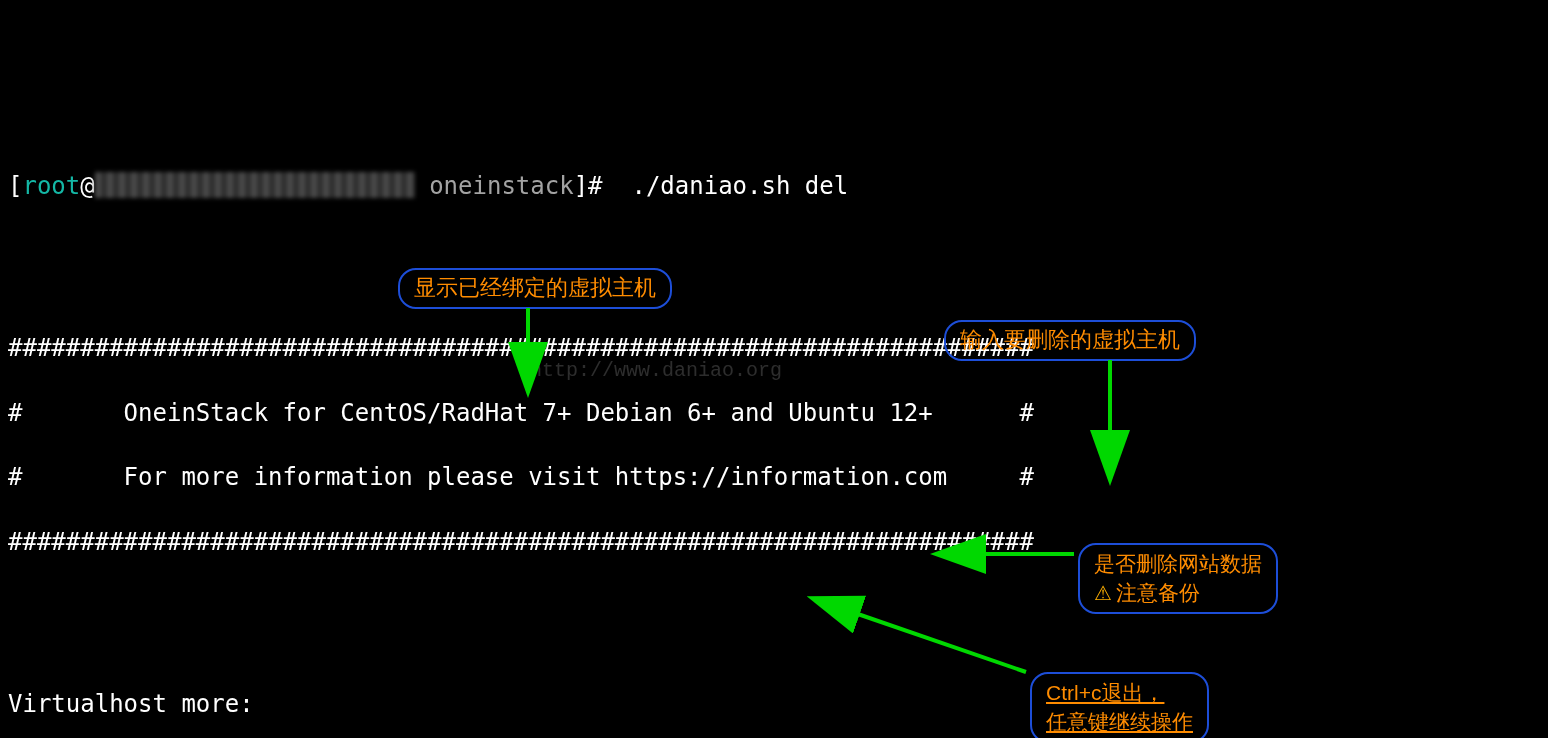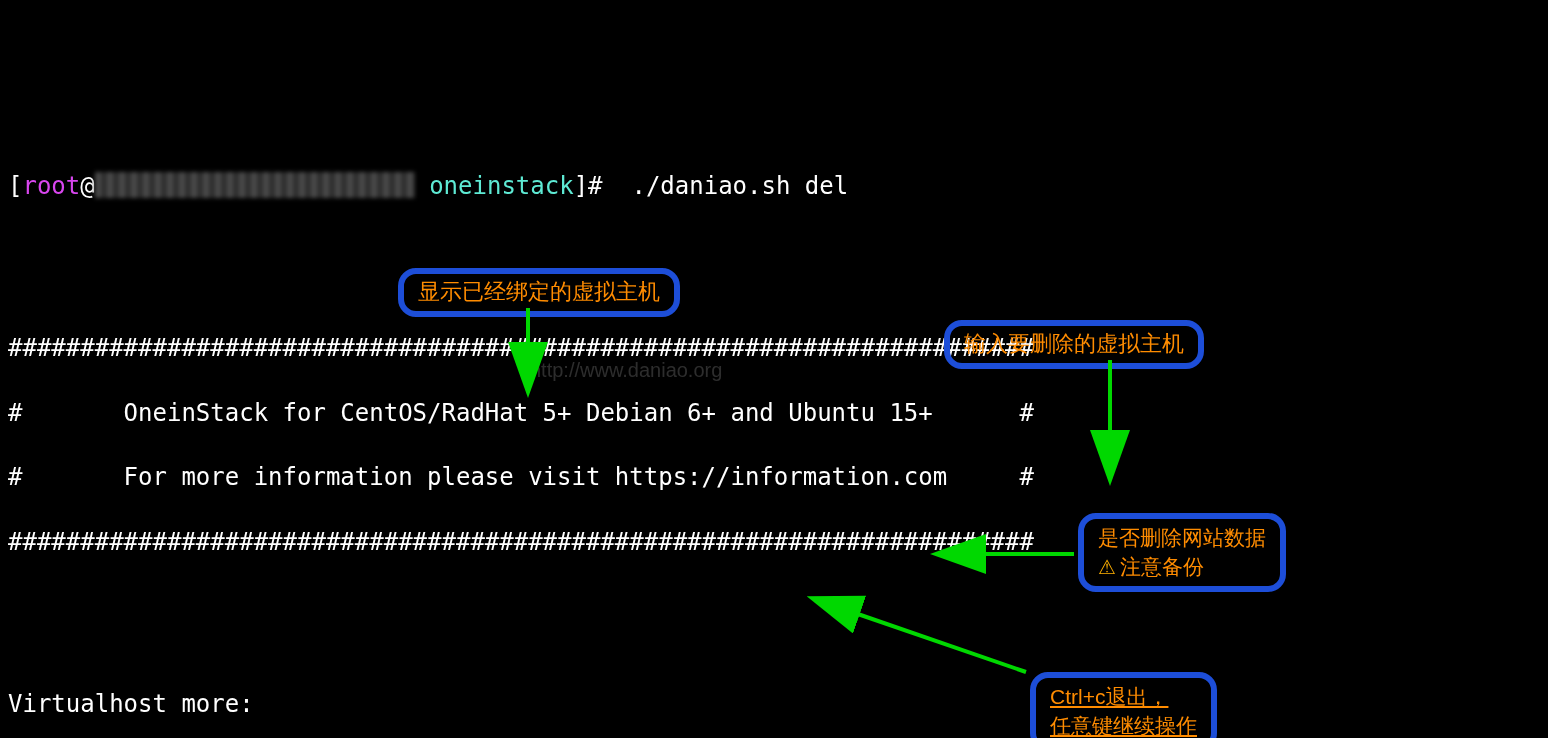--- a/index.html
+++ b/index.html
@@ -10,46 +10,46 @@
     font-family: "Monaco", "Menlo", "DejaVu Sans Mono", "Consolas", monospace;
     font-size: 24px;
     line-height: 1.35;
     width: 1548px;
     height: 738px;
     box-sizing: border-box;
     position: relative;
     overflow: hidden;
     white-space: pre;
   }
-  .green { color: #d946ef; }
-  .magenta { color: #5eead4; }
+  .green { color: #14b8a6; }
+  .magenta { color: #a3a3a3; }
   .white { color: #fff; }
   .annotation {
     position: absolute;
-    border: 6px solid #1d4ed8;
+    border: 2px solid #1d4ed8;
     border-radius: 18px;
     background: rgba(0,0,0,0);
     color: #ff8c00;
     font-family: "PingFang SC","Microsoft YaHei",sans-serif;
     font-size: 22px;
     padding: 4px 14px;
     line-height: 1.3;
     white-space: nowrap;
   }
   .anno-small { font-size: 21px; }
   .arrow {
     position: absolute;
     pointer-events: none;
   }
   .watermark {
     position: absolute;
     left: 530px;
     top: 357px;
     color: rgba(130,130,130,0.35);
-    font-family: Liberation Sans, sans-serif;
+    font-family: Liberation Mono, monospace;
     font-size: 20px;
   }
   .censor {
     display: inline-block;
     width: 320px;
     height: 26px;
     background: repeating-linear-gradient(90deg,#4a4a4a 0 6px,#2e2e2e 6px 12px);
     filter: blur(2px);
     vertical-align: -4px;
   }
@@ -62,21 +62,21 @@
 </head>
 <body>
 
 
 
 
 <div><span class="white">[</span><span class="green">root</span><span class="white">@</span><span class="censor"></span> <span class="magenta">oneinstack</span><span class="white">]# </span><span class="white"> ./daniao.sh del</span></div>
 <div> </div>
 
 <div class="white">#######################################################################</div>
-<div class="white">#       OneinStack for CentOS/RadHat 5+ Debian 6+ and Ubuntu 15+      #</div>
+<div class="white">#       OneinStack for CentOS/RadHat 7+ Debian 6+ and Ubuntu 12+      #</div>
 <div class="white">#       For more information please visit https://information.com     #</div>
 <div class="white">#######################################################################</div>
 <div> </div>
 
 <div class="white">Virtualhost more:</div>
 
 
 
 
 
@@ -88,21 +88,21 @@
 
 
 
 <div class="watermark">http://www.daniao.org</div>
 
 
 <div class="annotation" style="left:398px; top:268px;"><span>显示已经绑定的虚拟主机</span></div>
 
 <div class="annotation" style="left:944px; top:320px;"><span>输入要删除的虚拟主机</span></div>
 
-<div class="annotation anno-small" style="left:1078px; top:513px; white-space:normal; line-height:1.4;"><span>是否删除网站数据</span><br><span class="warn-icon">⚠</span><span>注意备份</span></div>
+<div class="annotation anno-small" style="left:1078px; top:543px; white-space:normal; line-height:1.4;"><span>是否删除网站数据</span><br><span class="warn-icon">⚠</span><span>注意备份</span></div>
 
 <div class="annotation anno-small" style="left:1030px; top:672px; white-space:normal; line-height:1.4;text-decoration:underline;"><span>Ctrl+c退出，</span><br><span>任意键继续操作</span></div>
 
 
 <svg class="arrow" style="left:0;top:0;" width="1548" height="738">
   <defs>
     <marker id="ah" markerWidth="14" markerHeight="14" refX="2" refY="5" orient="auto">
       <path d="M0,0 L0,10 L14,5 z" fill="#00d800"></path>
     </marker>
   </defs>

